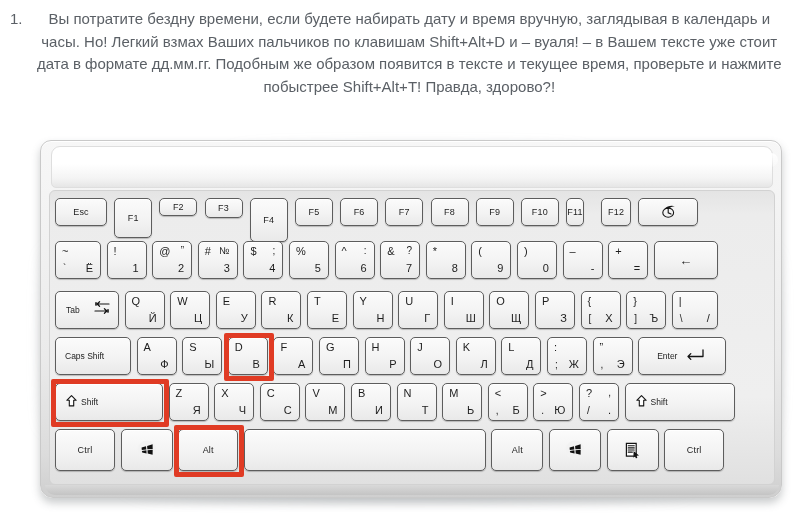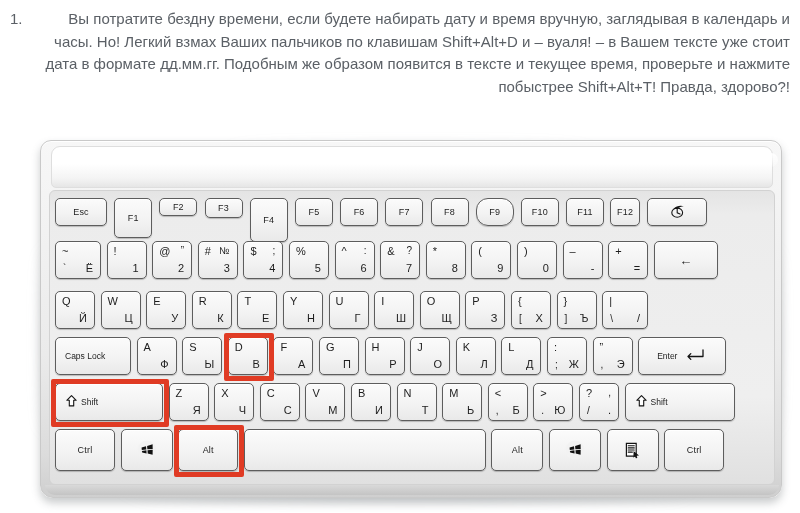--- a/index.html
+++ b/index.html
@@ -32,21 +32,21 @@
     color: #5b6066;
     font-size: 15px;
     line-height: 22.5px;
     flex: 0 0 auto;
     padding-right: 6px;
   }
   .list-text {
     color: #5b6066;
     font-size: 15px;
     line-height: 22.5px;
-    text-align: right;
+    text-align: center;
     max-width: 770px;
   }
 
   
   #keyboard-photo {
     position: absolute;
     left: 0;
     top: 118px;
     width: 800px;
     height: 395px;
@@ -253,27 +253,27 @@
         </div>
         <div class="key" id="key-f6" style="width: 38px; height: 28px; margin-right: 7.2px;">
           <span class="lbl-center">F6</span>
         </div>
         <div class="key" id="key-f7" style="width: 38px; height: 28px; margin-right: 7.2px;">
           <span class="lbl-center">F7</span>
         </div>
         <div class="key" id="key-f8" style="width: 38px; height: 28px; margin-right: 7.2px;">
           <span class="lbl-center">F8</span>
         </div>
-        <div class="key" id="key-f9" style="width: 38px; height: 28px; margin-right: 7.2px; border-radius: 12px;">
+        <div class="key" id="key-f9" style="width: 38px; height: 28px; margin-right: 7.2px;">
           <span class="lbl-center">F9</span>
         </div>
         <div class="key" id="key-f10" style="width: 38px; height: 28px; margin-right: 7.2px;">
           <span class="lbl-center">F10</span>
         </div>
-        <div class="key" id="key-f11" style="width: 38px; height: 28px; margin-right: 6px;">
+        <div class="key" id="key-f11" style="width: 18px; height: 28px; margin-right: 17px;">
           <span class="lbl-center">F11</span>
         </div>
         <div class="key" id="key-f12" style="width: 30px; height: 28px; margin-right: 7.2px;">
           <span class="lbl-center">F12</span>
         </div>
         <div class="key" id="key-power-sleep" style="width: 60px; height: 28px; margin-right: 7.2px;">
           <span class="icon-wrap">
             <svg xmlns="http://www.w3.org/2000/svg" width="17" height="15" viewBox="0 0 17 15">
         <ellipse cx="8.2" cy="8.2" rx="5.4" ry="4.6" fill="none" stroke="#141414" stroke-width="1.1"></ellipse>
         <path d="M4.6 4.4 C7 1.3 12 0.6 14.8 1.8 C12.4 2.1 10 2.9 8.4 4.4 Z" fill="#141414"></path>
@@ -341,20 +341,29 @@
         <div class="key" id="key-equal" style="width: 40px; height: 38px; margin-right: 5.6px;">
           <span class="lg-tl">+</span>
           <span class="lg-br">=</span>
         </div>
         <div class="key" id="key-backspace" style="width: 64px; height: 38px; margin-right: 5.6px;">
           <span class="glyph-c">←</span>
         </div>
       </div>
 
     <div class="kb-row" id="row-top" style="left:14px; top:150px;">
+        <div class="key" id="key-tab" style="width: 64px; height: 38px; margin-right: 5.6px;">
+          <span class="lbl-left" style="left:10px;">Tab</span>
+          <span style="position:absolute;left:36px;top:50%;transform:translateY(-50%);"><svg xmlns="http://www.w3.org/2000/svg" width="20" height="15" viewBox="0 0 20 15">
+        <path d="M17 3.5 L5 3.5 M7.6 1.2 L5 3.5 L7.6 5.8" fill="none" stroke="#141414" stroke-width="1.2" stroke-linecap="round" stroke-linejoin="round"></path>
+        <path d="M4 4.6 L4 2.4" stroke="#141414" stroke-width="1.6" stroke-linecap="round"></path>
+        <path d="M3 10.5 L15 10.5 M12.4 8.2 L15 10.5 L12.4 12.8" fill="none" stroke="#141414" stroke-width="1.2" stroke-linecap="round" stroke-linejoin="round"></path>
+        <path d="M16 9.4 L16 11.6" stroke="#141414" stroke-width="1.6" stroke-linecap="round"></path>
+      </svg></span>
+        </div>
         <div class="key" id="key-q" style="width: 40px; height: 38px; margin-right: 5.6px;">
           <span class="lg-tl">Q</span>
           <span class="lg-br">Й</span>
         </div>
         <div class="key" id="key-w" style="width: 40px; height: 38px; margin-right: 5.6px;">
           <span class="lg-tl">W</span>
           <span class="lg-br">Ц</span>
         </div>
         <div class="key" id="key-e" style="width: 40px; height: 38px; margin-right: 5.6px;">
           <span class="lg-tl">E</span>
@@ -400,21 +409,21 @@
         </div>
         <div class="key" id="key-backslash" style="width: 46px; height: 38px; margin-right: 5.6px;">
           <span class="lg-tl">|</span>
           <span class="lg-bl">\</span>
           <span class="lg-br">/</span>
         </div>
       </div>
 
     <div class="kb-row" id="row-home" style="left:14px; top:196px;">
         <div class="key" id="key-caps-lock" style="width: 76px; height: 38px; margin-right: 5.6px;">
-          <span class="lbl-left">Caps Lock</span>
+          <span class="lbl-left">Caps Shift</span>
         </div>
         <div class="key" id="key-a" style="width: 40px; height: 38px; margin-right: 5.6px;">
           <span class="lg-tl">A</span>
           <span class="lg-br">Ф</span>
         </div>
         <div class="key" id="key-s" style="width: 40px; height: 38px; margin-right: 5.6px;">
           <span class="lg-tl">S</span>
           <span class="lg-br">Ы</span>
         </div>
         <div class="key" id="key-d" style="width: 40px; height: 38px; margin-right: 5.6px;">

